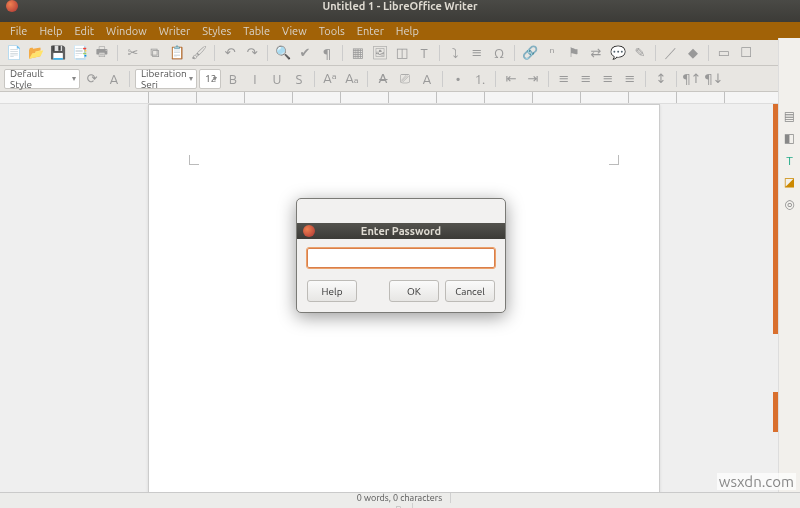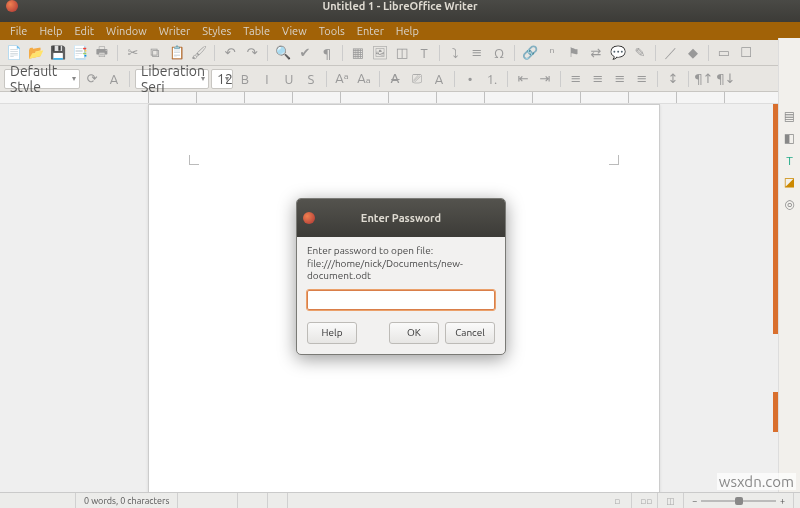--- a/index.html
+++ b/index.html
@@ -10,53 +10,53 @@
 .titlebar .close { position: absolute; left: 6px; width: 12px; height: 12px; border-radius: 50%; background: radial-gradient(circle at 35% 35%, #f08050, #a33); }
 
 
 .menubar { height: 18px; background: #a16207; color: #d9d4cc; display: flex; align-items: center; font-size: 11px; padding: 0 4px; gap: 0; }
 .menubar span { padding: 2px 6px; }
 
 
 .toolbar { height: 26px; background: #e8e6e2; border-bottom: 1px solid #c8c6c2; display: flex; align-items: center; padding: 0 4px; gap: 2px; }
 .tbtn { width: 20px; height: 20px; display: inline-flex; align-items: center; justify-content: center; color: #999; font-size: 13px; border-radius: 2px; }
 .tsep { width: 1px; height: 16px; background: #ccc; margin: 0 3px; }
-.combo { height: 20px; border: 1px solid #c8c6c2; background: #fff; font-size: 14px; padding: 0 14px 0 5px; display: inline-flex; align-items: center; color: #555; position: relative; border-radius: 2px; }
+.combo { height: 20px; border: 1px solid #c8c6c2; background: #fff; font-size: 10px; padding: 0 14px 0 5px; display: inline-flex; align-items: center; color: #555; position: relative; border-radius: 2px; }
 .combo::after { content: "▾"; position: absolute; right: 3px; font-size: 8px; color: #888; }
 .toolbar2 .combo.style { width: 76px; }
-.toolbar2 .combo.font { width: 74px; }
+.toolbar2 .combo.font { width: 62px; }
 .toolbar2 .combo.size { width: 22px; }
 
 
 .ruler { height: 12px; background: #f5f5f5; border-bottom: 1px solid #ddd; position: relative; }
 .ruler::before { content: ""; position: absolute; left: 148px; right: 30px; top: 0; bottom: 0; background: repeating-linear-gradient(90deg, #c0c0c0 0 1px, transparent 1px 48px); }
 
 
 .workspace { position: absolute; top: 104px; left: 0; right: 22px; bottom: 16px; background: #efefef; overflow: hidden; }
 .page { position: absolute; left: 148px; top: 0; width: 512px; height: 640px; background: #fff; border: 1px solid #ccc; box-shadow: 0 1px 3px rgba(0,0,0,0.1); }
 .page .corner { position: absolute; width: 10px; height: 10px; border-color: #bbb; border-style: solid; }
 .page .c-tl { top: 50px; left: 40px; border-width: 0 0 1px 1px; }
 .page .c-tr { top: 50px; right: 40px; border-width: 0 1px 1px 0; }
 .scroll-orange { position: absolute; right: 0; top: 0; width: 5px; height: 230px; background: #d96f2e; }
 .scroll-orange2 { position: absolute; right: 0; bottom: 60px; width: 5px; height: 40px; background: #d96f2e; }
 
 
 .sidebar { position: absolute; right: 0; top: 38px; width: 22px; bottom: 16px; background: #f2f0ec; border-left: 1px solid #ddd; display: flex; flex-direction: column; align-items: center; padding-top: 70px; gap: 6px; }
 .sidebar .sbtn { width: 16px; height: 16px; display: flex; align-items: center; justify-content: center; font-size: 12px; }
 
 
-.statusbar { position: absolute; bottom: 0; left: 0; right: 0; height: 16px; background: #ececea; border-top: 1px solid #cacaca; display: flex; align-items: center; font-size: 9px; color: #555; padding: 0 6px; }
+.statusbar { position: absolute; bottom: 0; left: 0; right: 0; height: 16px; background: #ececea; border-top: 1px solid #cacaca; display: flex; align-items: center; font-size: 9px; color: #555; padding: 0 6px; flex-direction: column; }
 .statusbar > div { border-right: 1px solid #d0d0d0; padding: 0 8px; height: 100%; display: flex; align-items: center; }
 .statusbar .spacer { flex: 1; border: none; }
 .watermark { position: absolute; right: 4px; bottom: 18px; font-size: 15px; color: #888; background: rgba(255,255,255,0.7); padding: 0 2px; }
 
 
 .overlay { position: absolute; inset: 0; }
 .dialog { position: absolute; left: 296px; top: 198px; width: 210px; background: #f2f1f0; border: 1px solid #7a7a76; border-radius: 5px; box-shadow: 0 4px 18px rgba(0,0,0,0.4); overflow: hidden; }
-.dialog-title { height: 38px; background: linear-gradient(#54534e, #3c3b37); color: #dfdbd2; display: flex; align-items: center; justify-content: center; font-size: 11px; font-weight: bold; position: relative; }
+.dialog-title { height: 16px; background: linear-gradient(#54534e, #3c3b37); color: #dfdbd2; display: flex; align-items: center; justify-content: center; font-size: 11px; font-weight: bold; position: relative; margin-top: 24px; }
 .dialog-title .close { position: absolute; left: 6px; width: 12px; height: 12px; border-radius: 50%; background: radial-gradient(circle at 35% 35%, #f08050, #a33); }
 .dialog-body { padding: 8px 10px 10px; }
 .dialog-body .msg { font-size: 10px; color: #4a4a4a; line-height: 1.25; margin-bottom: 6px; }
 .dialog-body input[type=password] { width: 100%; height: 20px; border: 1px solid #d97f4a; outline: 1px solid #eba06a; background: #fff; padding: 0 4px; font-size: 11px; border-radius: 2px; }
 .dialog-btns { display: flex; gap: 6px; margin-top: 12px; }
 .dialog-btns .spacer { flex: 1; }
 .dbtn { min-width: 50px; height: 22px; font-size: 10px; color: #333; background: linear-gradient(#fafafa, #e7e6e4); border: 1px solid #bdbbb7; border-radius: 3px; display: inline-flex; align-items: center; justify-content: center; padding: 0 8px; }
 </style>
 </head>
 <body>
@@ -197,24 +197,20 @@
 </div>
 <div class="watermark">wsxdn.com</div>
 
 <div class="overlay">
   <div class="dialog">
     <div class="dialog-title">
       <div class="close"></div>
       <span>Enter Password</span>
     </div>
     <div class="dialog-body">
-      <div class="msg">
-        <span>Enter password to open file:</span><br>
-        <span>file:///home/nick/Documents/new-document.odt</span>
-      </div>
       <input type="password" style="">
       <div class="dialog-btns">
         <button class="dbtn">Help</button>
         <div class="spacer"></div>
         <button class="dbtn">OK</button>
         <button class="dbtn">Cancel</button>
       </div>
     </div>
   </div>
 </div>

